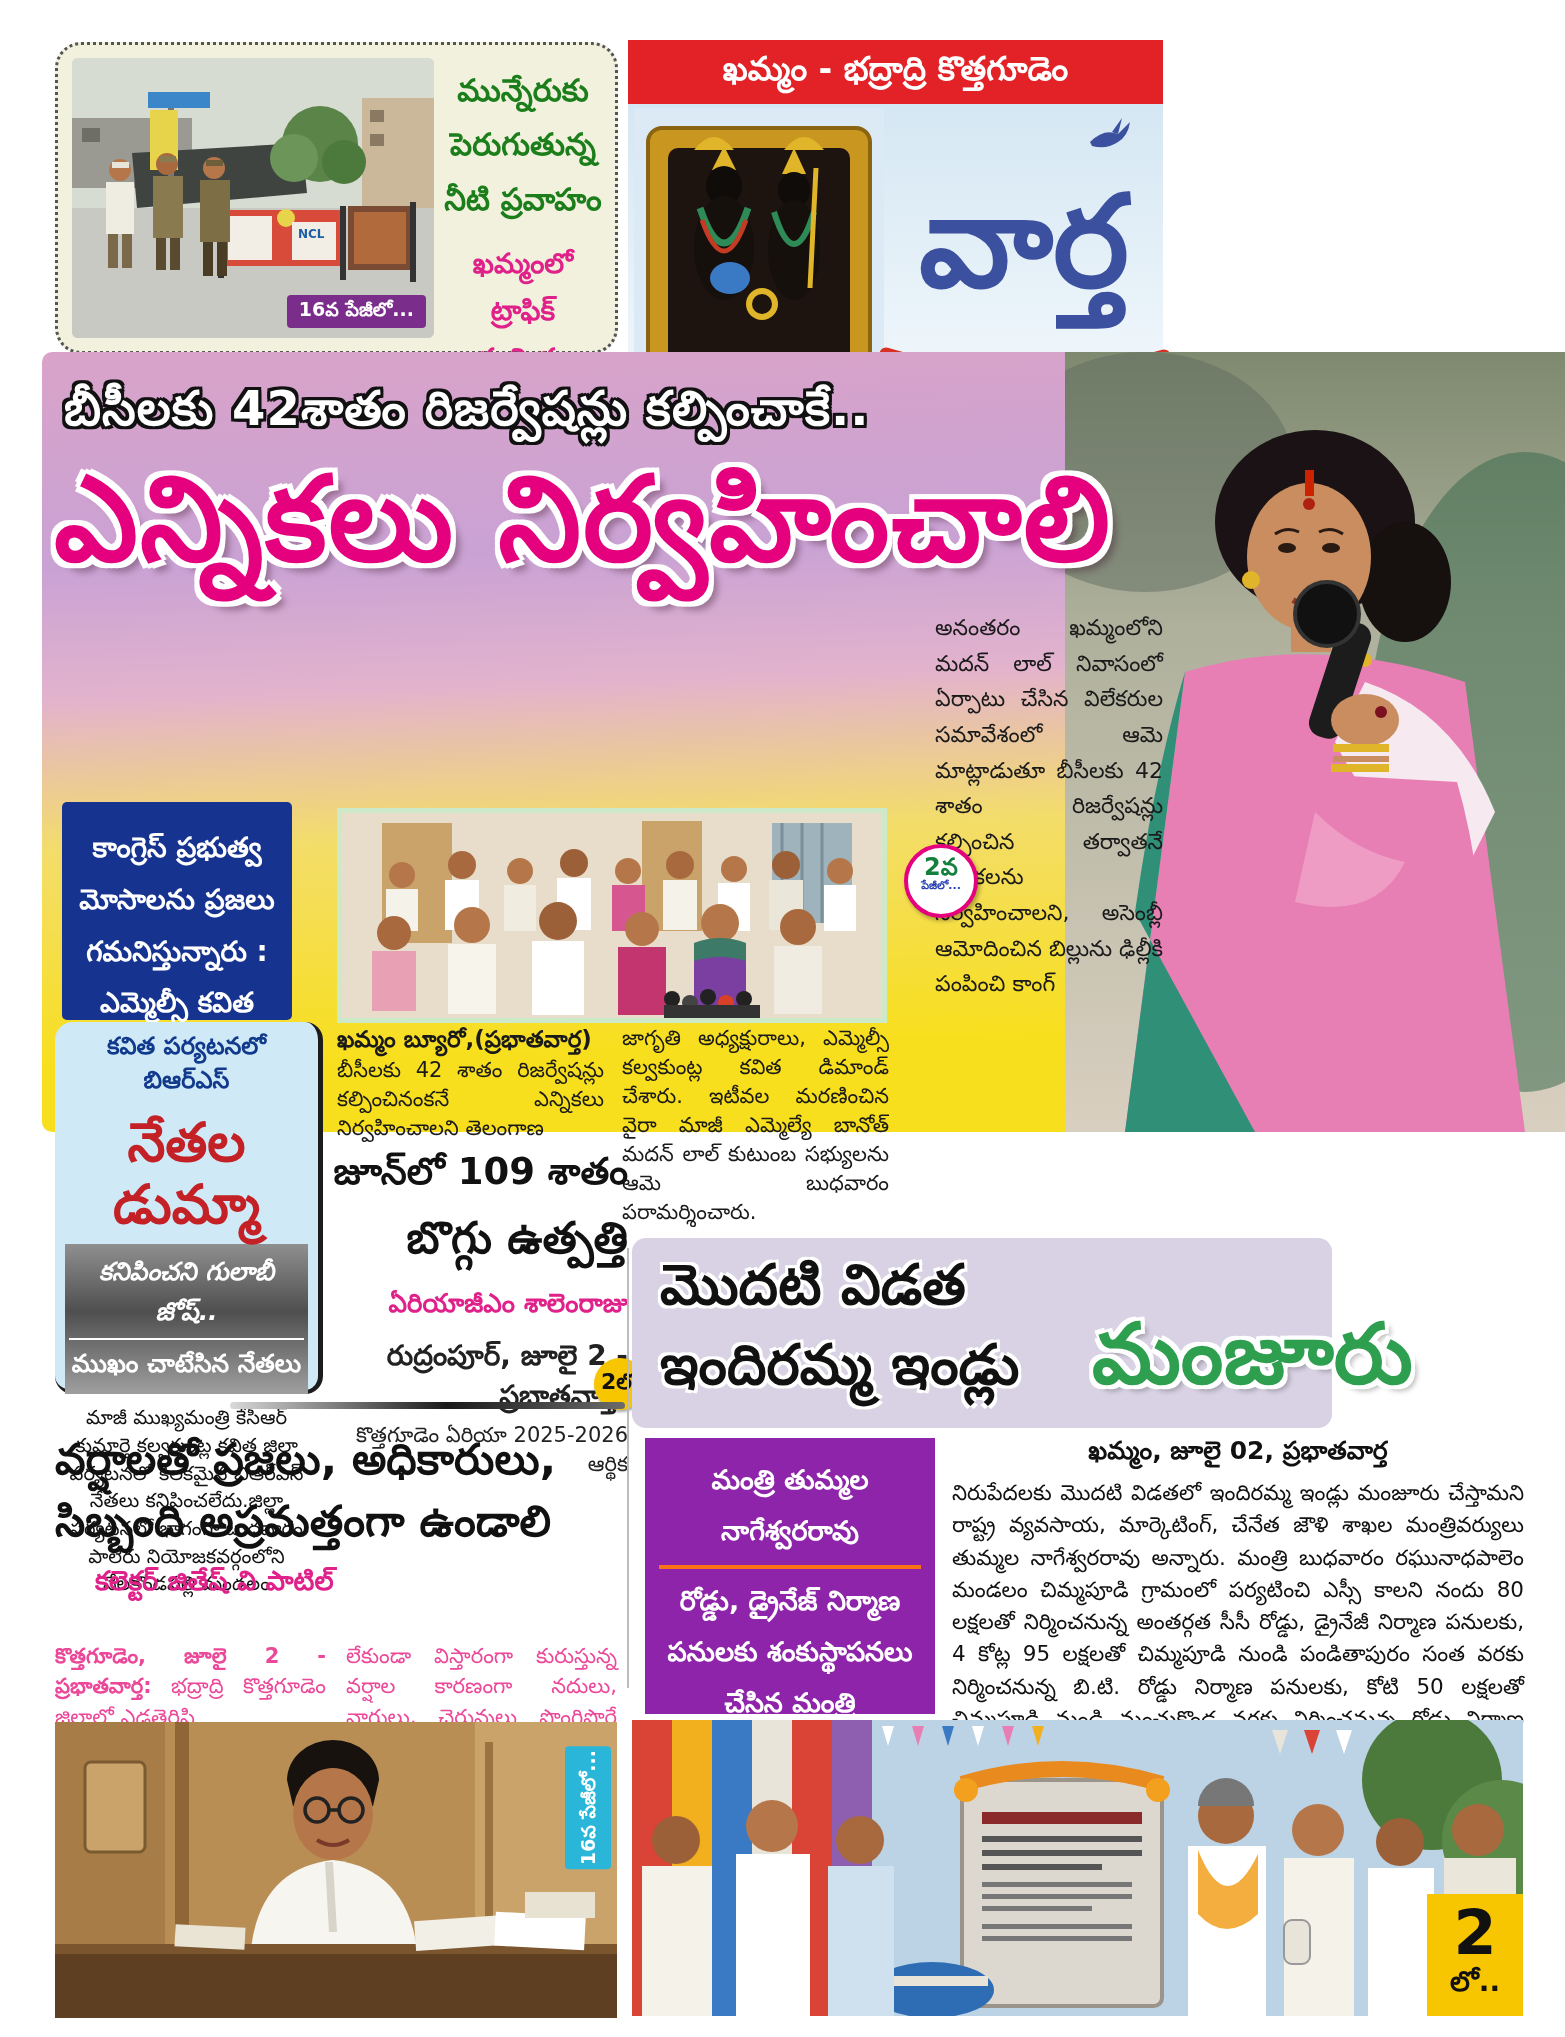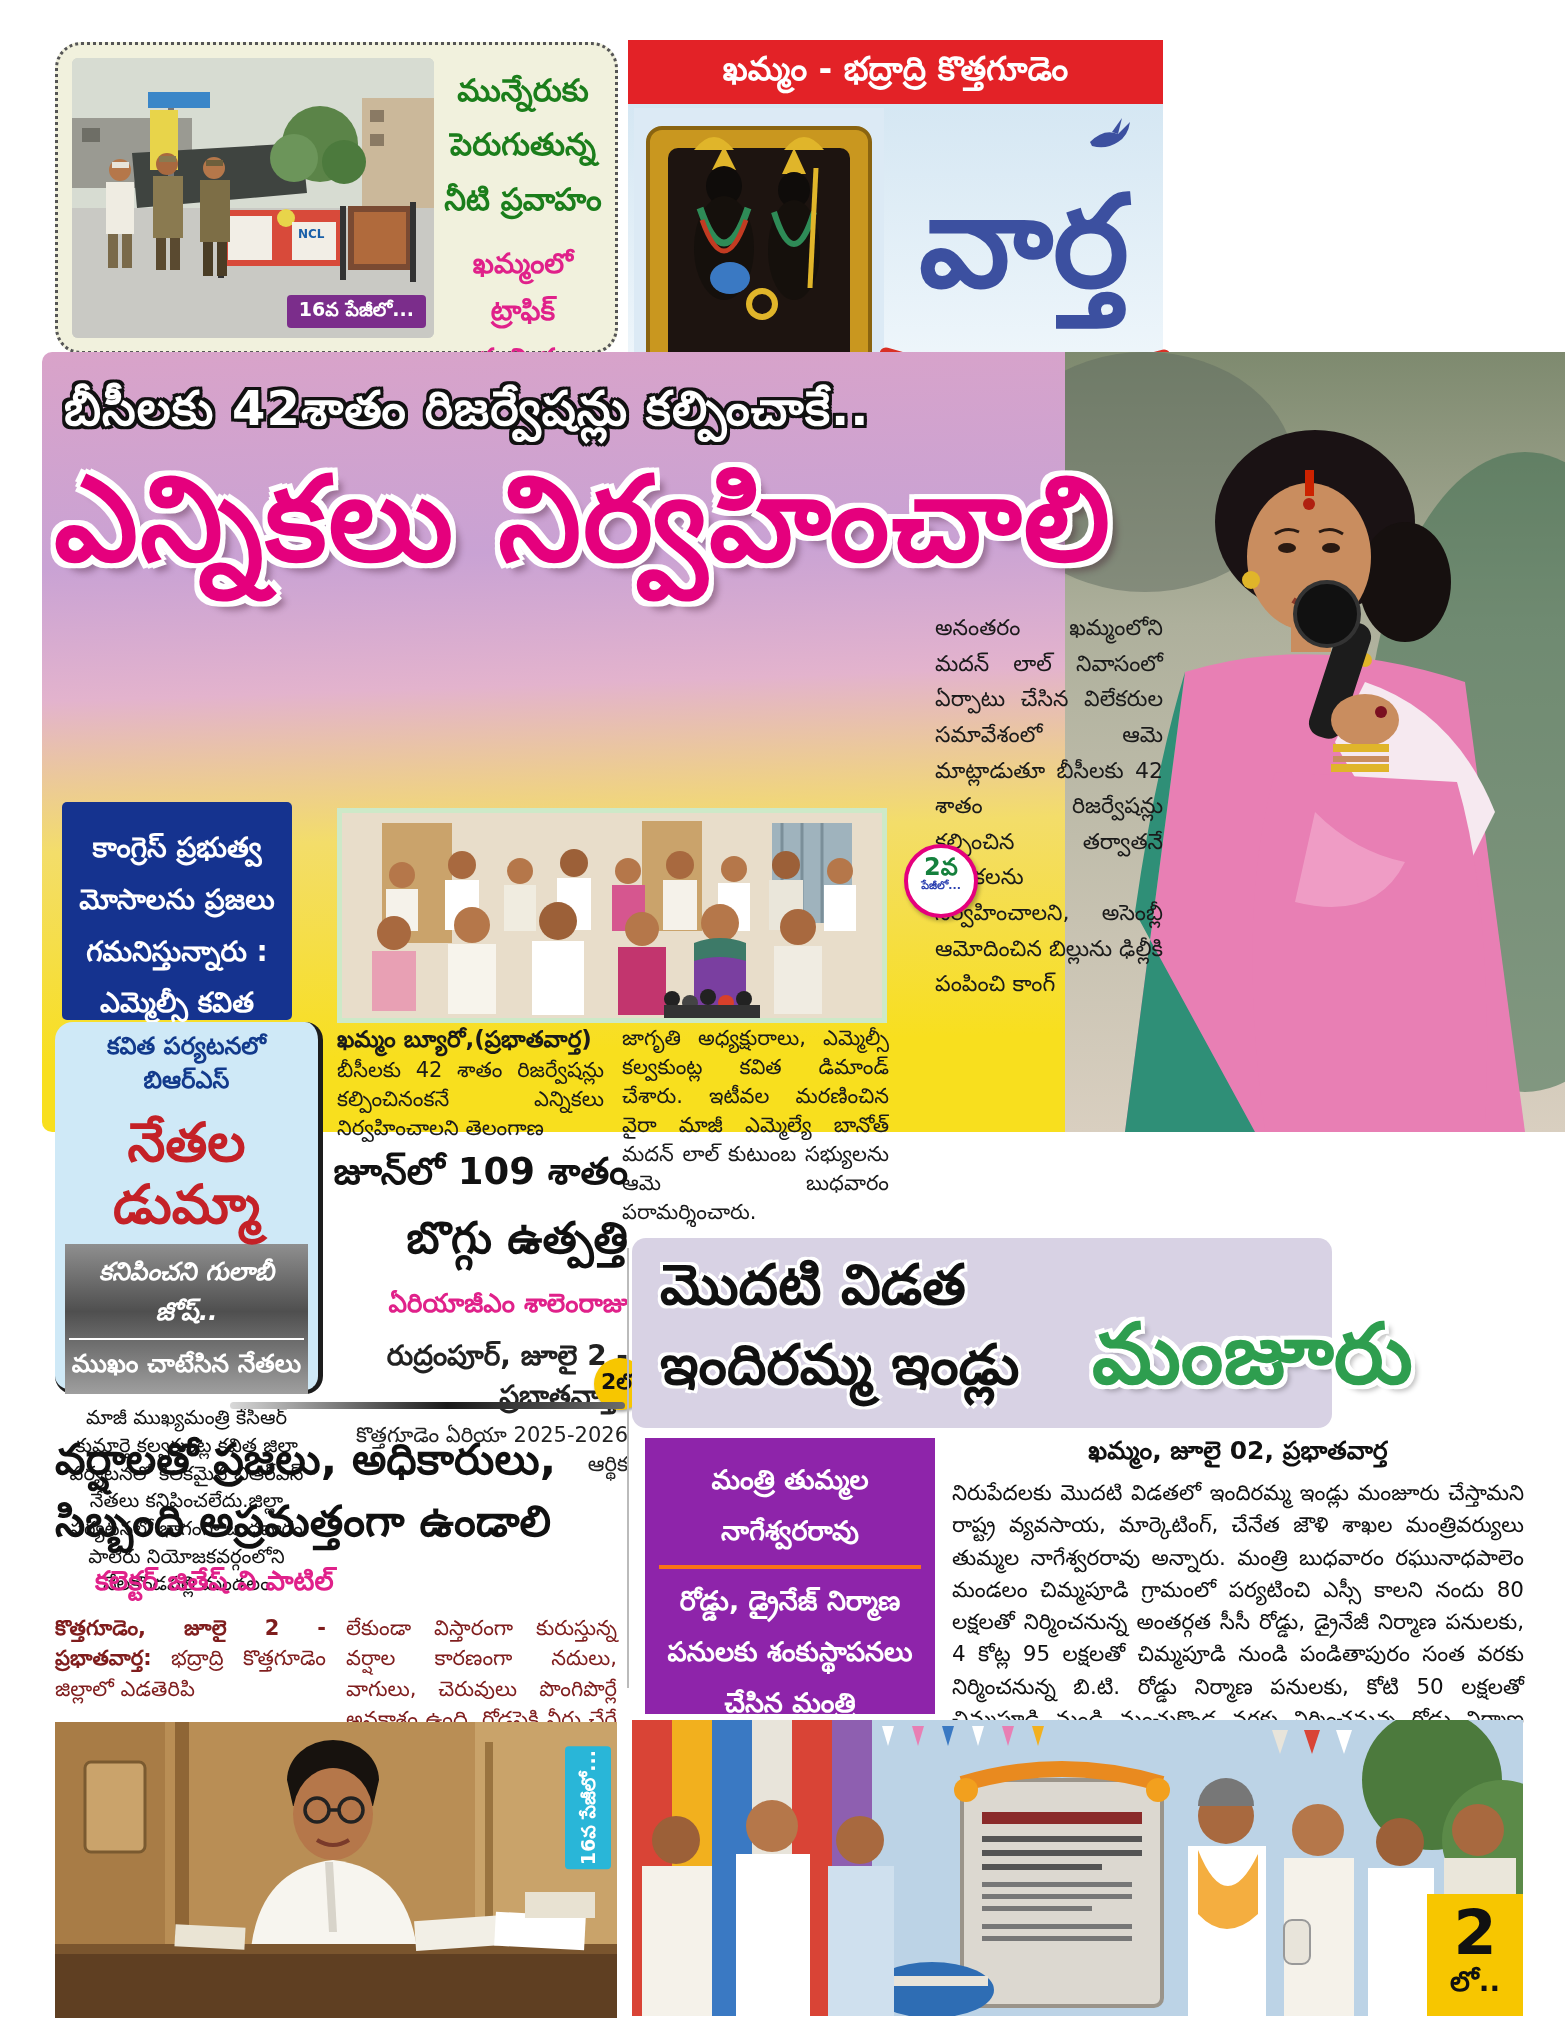--- a/index.html
+++ b/index.html
@@ -104,21 +104,21 @@
   .ceremony-photo{left:632px;top:1720px;width:891px;height:296px;background:#bcd3e6;overflow:hidden;}
   .indi-badge{right:0;bottom:0;width:96px;height:122px;background:#f7c600;text-align:center;}
   .indi-badge .n{display:block;font-size:62px;font-weight:bold;color:#111;line-height:1.05;margin-top:6px;}
   .indi-badge .s{display:block;font-size:28px;font-weight:bold;color:#111;}
 
   
   .rains{left:55px;top:1428px;width:562px;}
   .rains-h{font-size:43px;font-weight:bold;color:#111;line-height:1.45;}
   .rains-byline{color:#e0218a;font-size:27px;font-weight:bold;margin-top:12px;margin-left:40px;}
   .rains-cols{display:flex;gap:20px;margin-top:10px;}
-  .rains-col{width:271px;font-size:21px;line-height:1.45;color:#7f1d1d;text-align:justify;}
+  .rains-col{width:271px;font-size:21px;line-height:1.45;color:#ec4899;text-align:justify;margin-top:28px;}
   .rains-col .dl{font-weight:bold;}
   .collector-photo{left:55px;top:1722px;width:562px;height:296px;background:#b98e55;overflow:hidden;}
   .collector-tag{position:absolute;right:6px;top:24px;background:#29b6d8;color:#fff;
     font-size:19px;font-weight:bold;padding:4px 10px;border-radius:4px;
     writing-mode:vertical-rl;transform:rotate(180deg);}
 </style>
 </head>
 <body>
 
 <div class="abs teaser">

